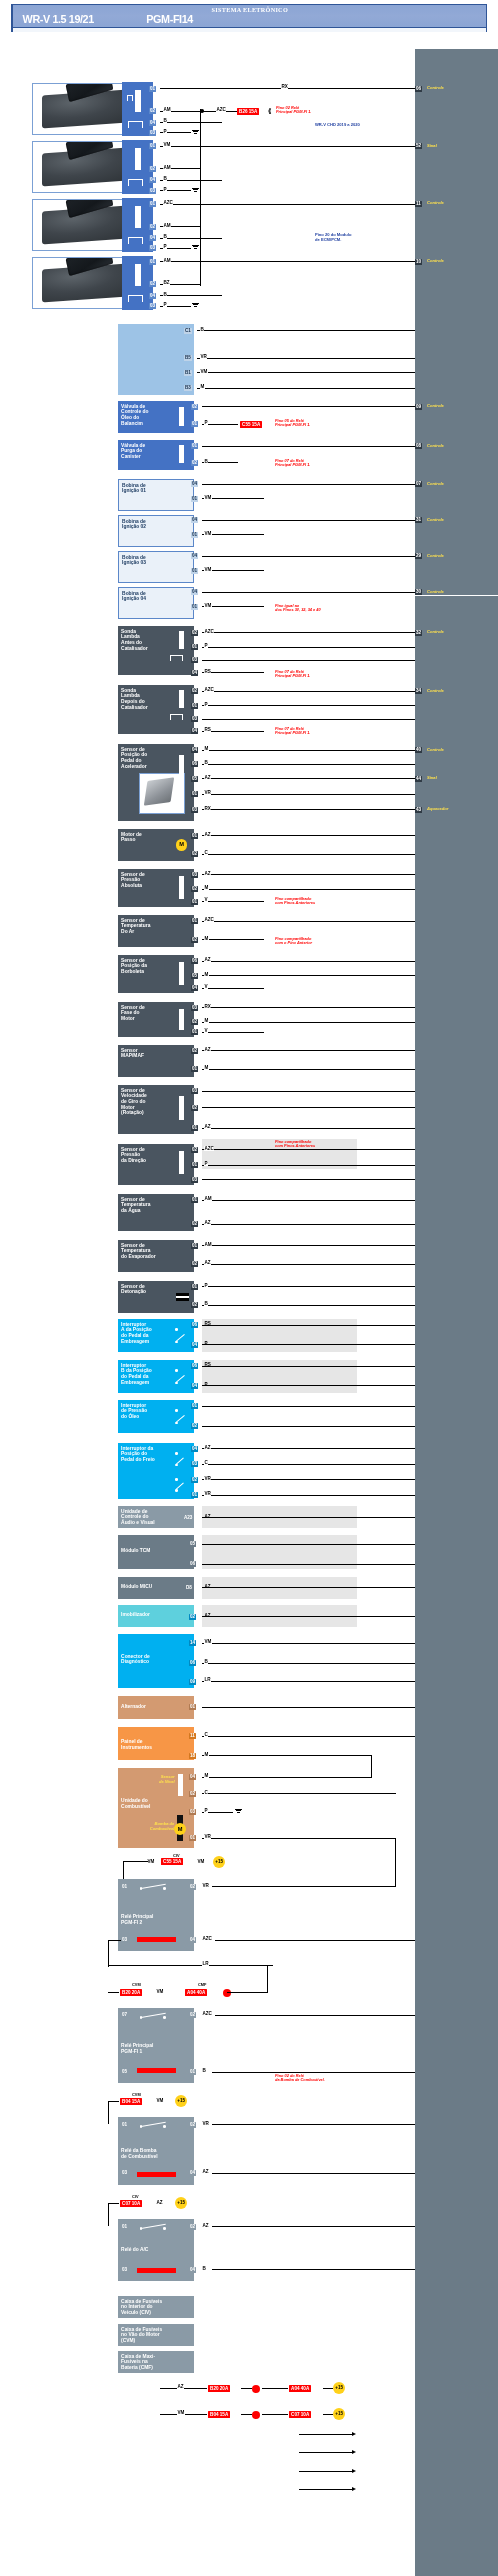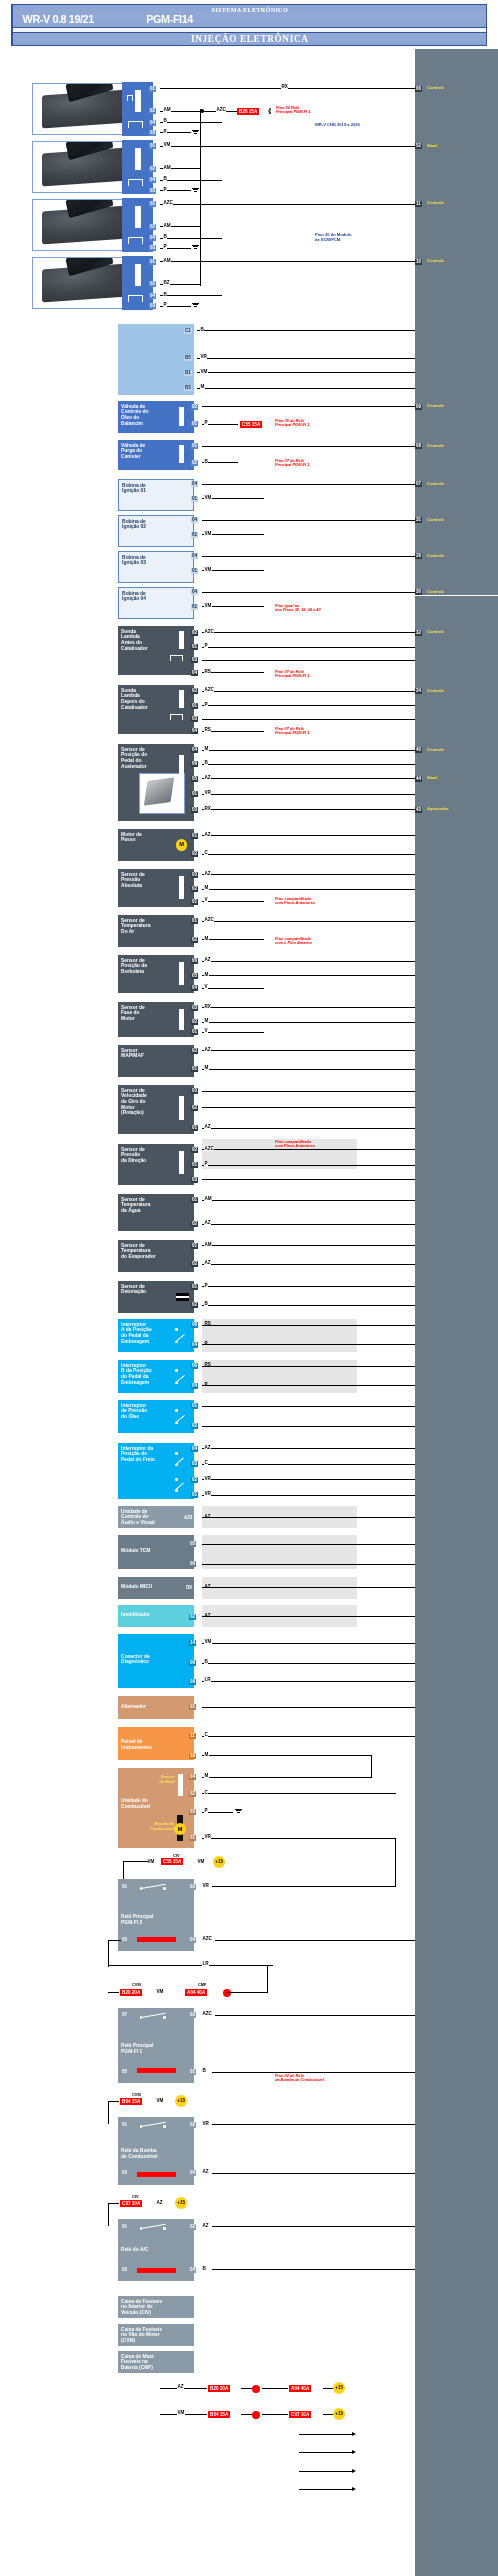--- a/index.html
+++ b/index.html
@@ -170,25 +170,24 @@
   .greyband { position:absolute; background:#e6e6e6; }
 </style>
 </head>
 <body>
 
 <div class="page">
 
   <div class="hdr-wrap">
     <div class="hdr-band">
       <div class="hdr-sistema">SISTEMA ELETRÔNICO</div>
-      <div class="hdr-model">WR-V 0.8  19/21</div>
+      <div class="hdr-model">WR-V 1.5  19/21</div>
       <div class="hdr-pgm">PGM-FI14</div>
     </div>
     <div class="hdr-white"></div>
-    <div class="hdr-title">INJEÇÃO ELETRÔNICA</div>
   </div>
 
   <div class="ecu-panel a"></div>
   <div class="note-box-right" style="top:596px;height:587px;"></div>
   <div class="note-box-right" style="top:1183px;height:659px;"></div>
   <div class="note-box-right" style="top:1842px;height:773px;"></div>
 
   <div class="photo" style="left:32px;top:83px;width:118px;height:52px;">
       <div class="inj"></div>
     </div>

